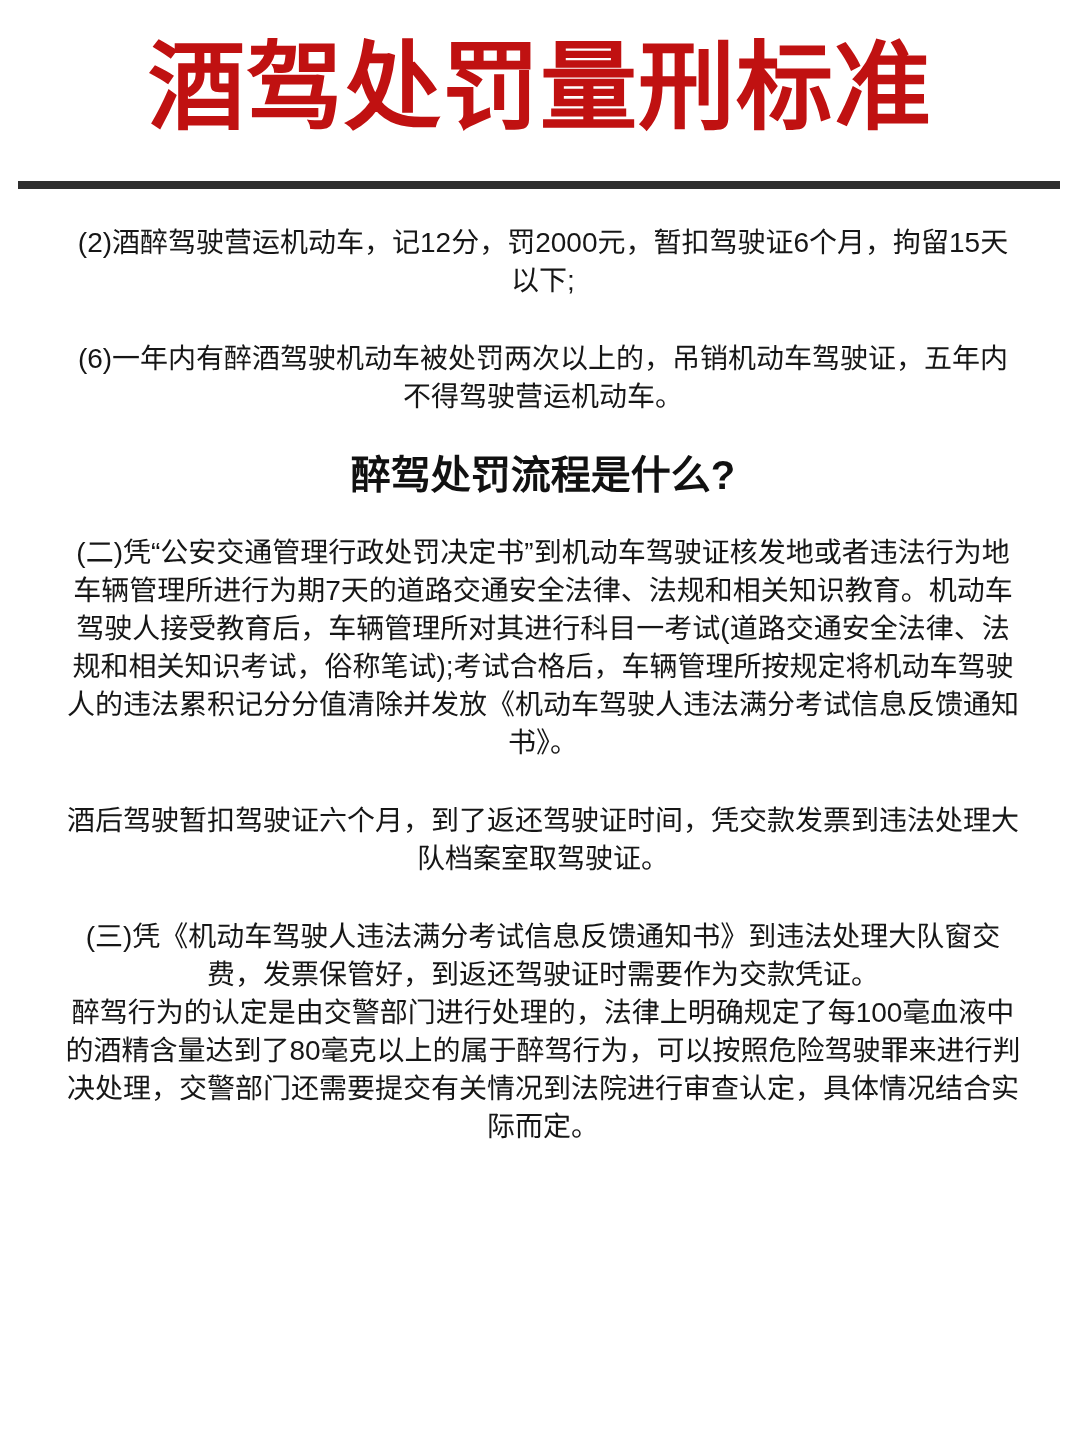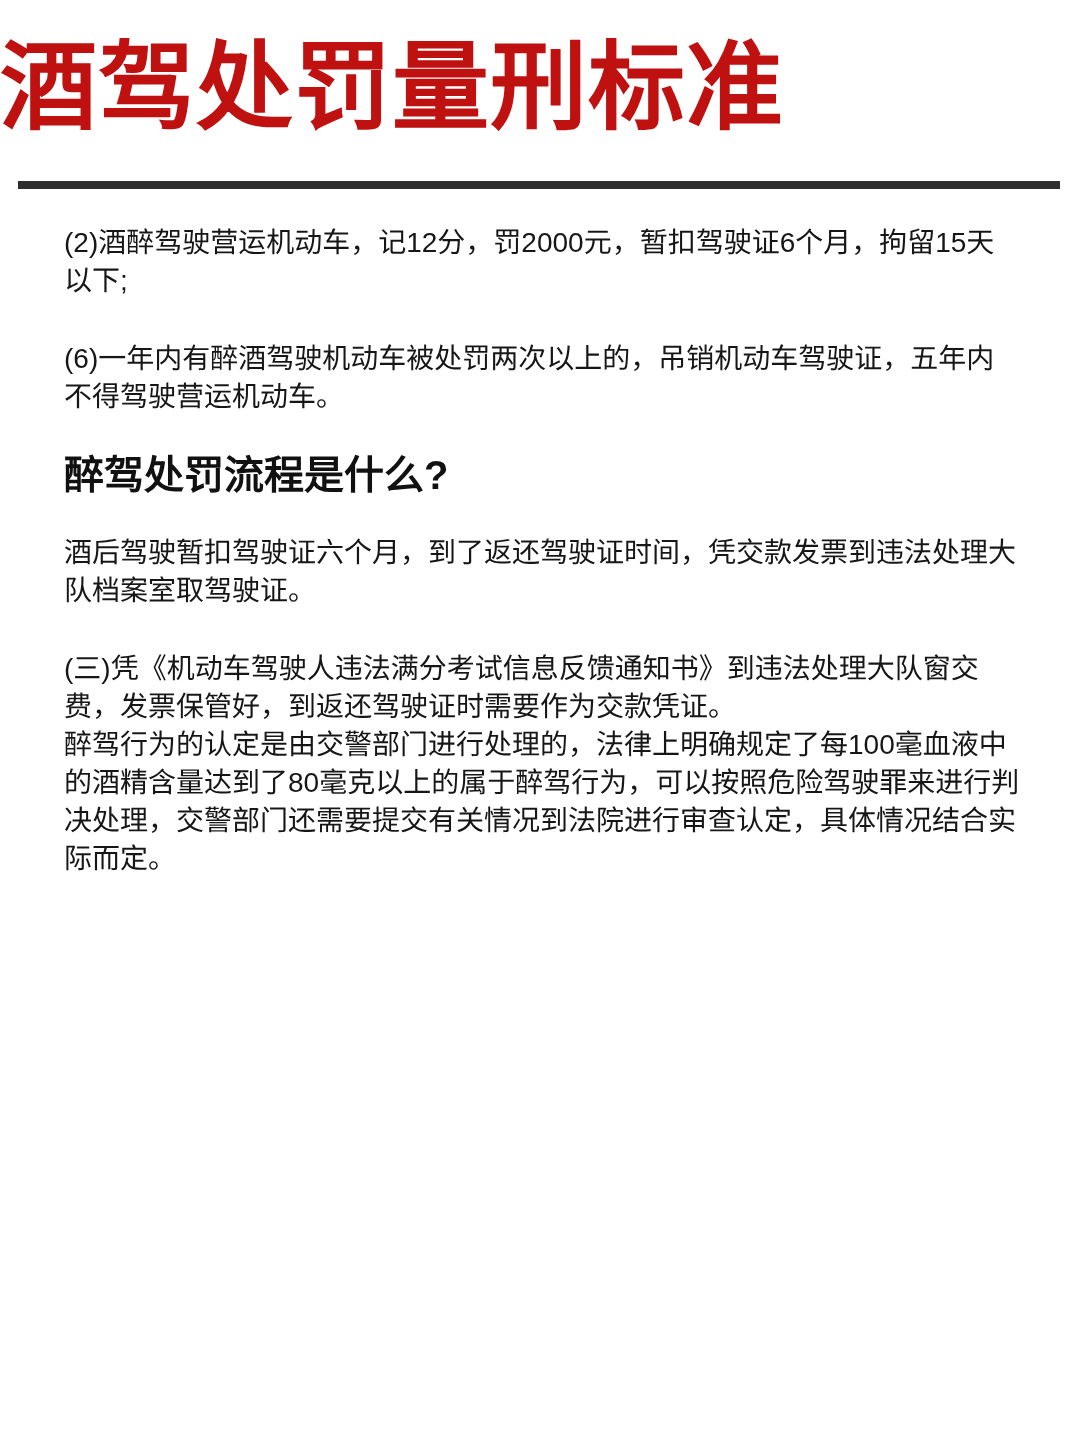--- a/index.html
+++ b/index.html
@@ -14,39 +14,39 @@
     color: #161616;
     overflow: hidden;
   }
   .page {
     width: 1080px;
     height: 1440px;
     background: #ffffff;
   }
   .title {
     margin: 30px 0 0 0;
-    text-align: left;
+    text-align: center;
     font-size: 97px;
     line-height: 1.2;
     font-weight: 700;
     color: #c01111;
     letter-spacing: 1px;
     white-space: nowrap;
   }
   .divider {
     height: 8px;
     background: #2e2e2e;
     margin: 35px 20px 0 18px;
     border: none;
   }
   .content {
     margin: 35px 58px 0 64px;
     font-size: 28px;
     line-height: 38px;
-    text-align: left;
+    text-align: center;
   }
   .para {
     margin: 0 0 40px 0;
   }
   .para.tight {
     margin-bottom: 0;
   }
   .subheading {
     font-size: 40px;
     line-height: 38px;
@@ -66,20 +66,21 @@
 
   <main class="content">
 
     <p class="para">(2)酒醉驾驶营运机动车，记12分，罚2000元，暂扣驾驶证6个月，拘留15天以下;</p>
 
     <p class="para">(6)一年内有醉酒驾驶机动车被处罚两次以上的，吊销机动车驾驶证，五年内不得驾驶营运机动车。</p>
 
     <h2 class="subheading">醉驾处罚流程是什么?</h2>
 
 
+    <p class="para">(二)凭“公安交通管理行政处罚决定书”到机动车驾驶证核发地或者违法行为地车辆管理所进行为期7天的道路交通安全法律、法规和相关知识教育。机动车驾驶人接受教育后，车辆管理所对其进行科目一考试(道路交通安全法律、法规和相关知识考试，俗称笔试);考试合格后，车辆管理所按规定将机动车驾驶人的违法累积记分分值清除并发放《机动车驾驶人违法满分考试信息反馈通知书》。</p>
 
     <p class="para">酒后驾驶暂扣驾驶证六个月，到了返还驾驶证时间，凭交款发票到违法处理大队档案室取驾驶证。</p>
 
     <p class="para tight">(三)凭《机动车驾驶人违法满分考试信息反馈通知书》到违法处理大队窗交费，发票保管好，到返还驾驶证时需要作为交款凭证。</p>
 
     <p class="para">醉驾行为的认定是由交警部门进行处理的，法律上明确规定了每100毫血液中的酒精含量达到了80毫克以上的属于醉驾行为，可以按照危险驾驶罪来进行判决处理，交警部门还需要提交有关情况到法院进行审查认定，具体情况结合实际而定。</p>
 
   </main>
 
 </div>

